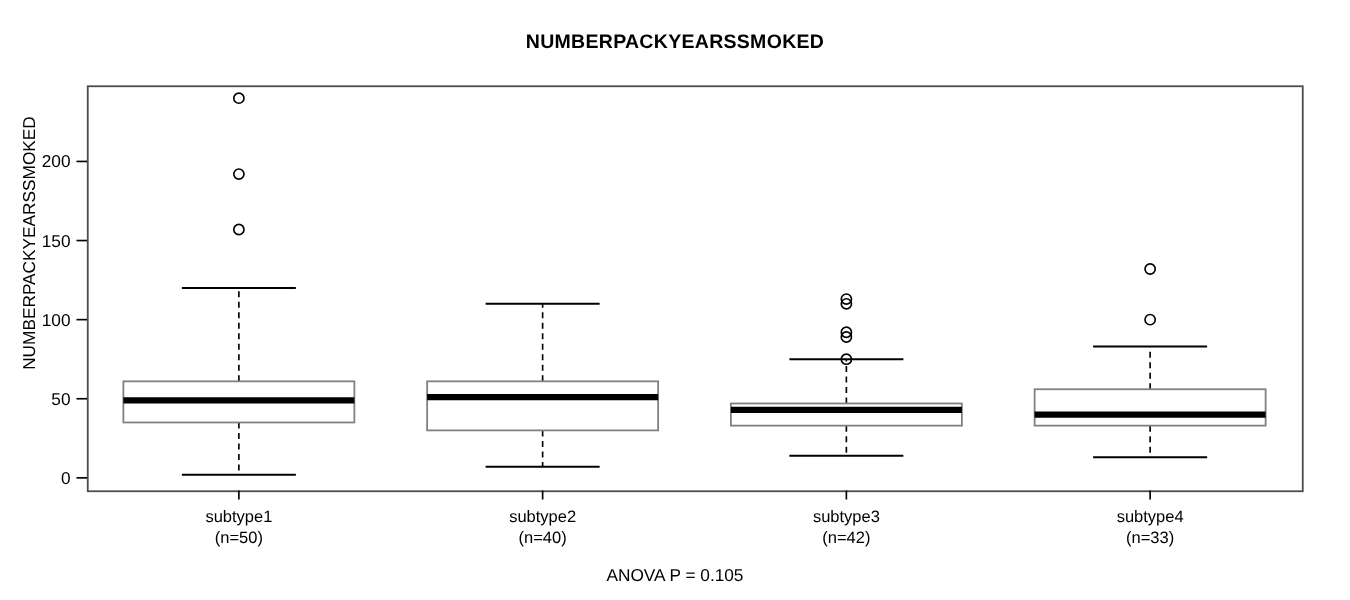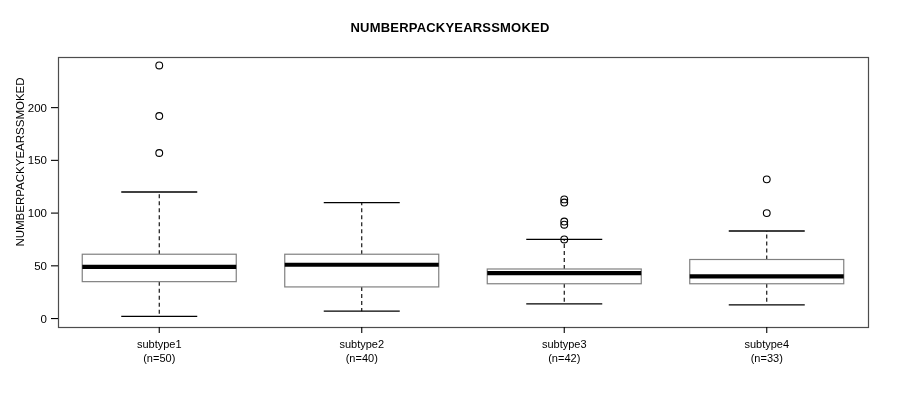--- a/index.html
+++ b/index.html
@@ -140,14 +140,15 @@
         <text x="361.75" y="362" text-anchor="middle" class="cat-label">(n=40)</text>
         <line x1="564.25" y1="327" x2="564.25" y2="333" stroke="#000000" stroke-width="1.1"></line>
         <text x="564.25" y="348" text-anchor="middle" class="cat-label">subtype3</text>
         <text x="564.25" y="362" text-anchor="middle" class="cat-label">(n=42)</text>
         <line x1="766.75" y1="327" x2="766.75" y2="333" stroke="#000000" stroke-width="1.1"></line>
         <text x="766.75" y="348" text-anchor="middle" class="cat-label">subtype4</text>
         <text x="766.75" y="362" text-anchor="middle" class="cat-label">(n=33)</text>
       </g>
   </svg>
 
+  <div class="sub-caption">ANOVA P = 0.105</div>
 
 </div>
 
 </body></html>

